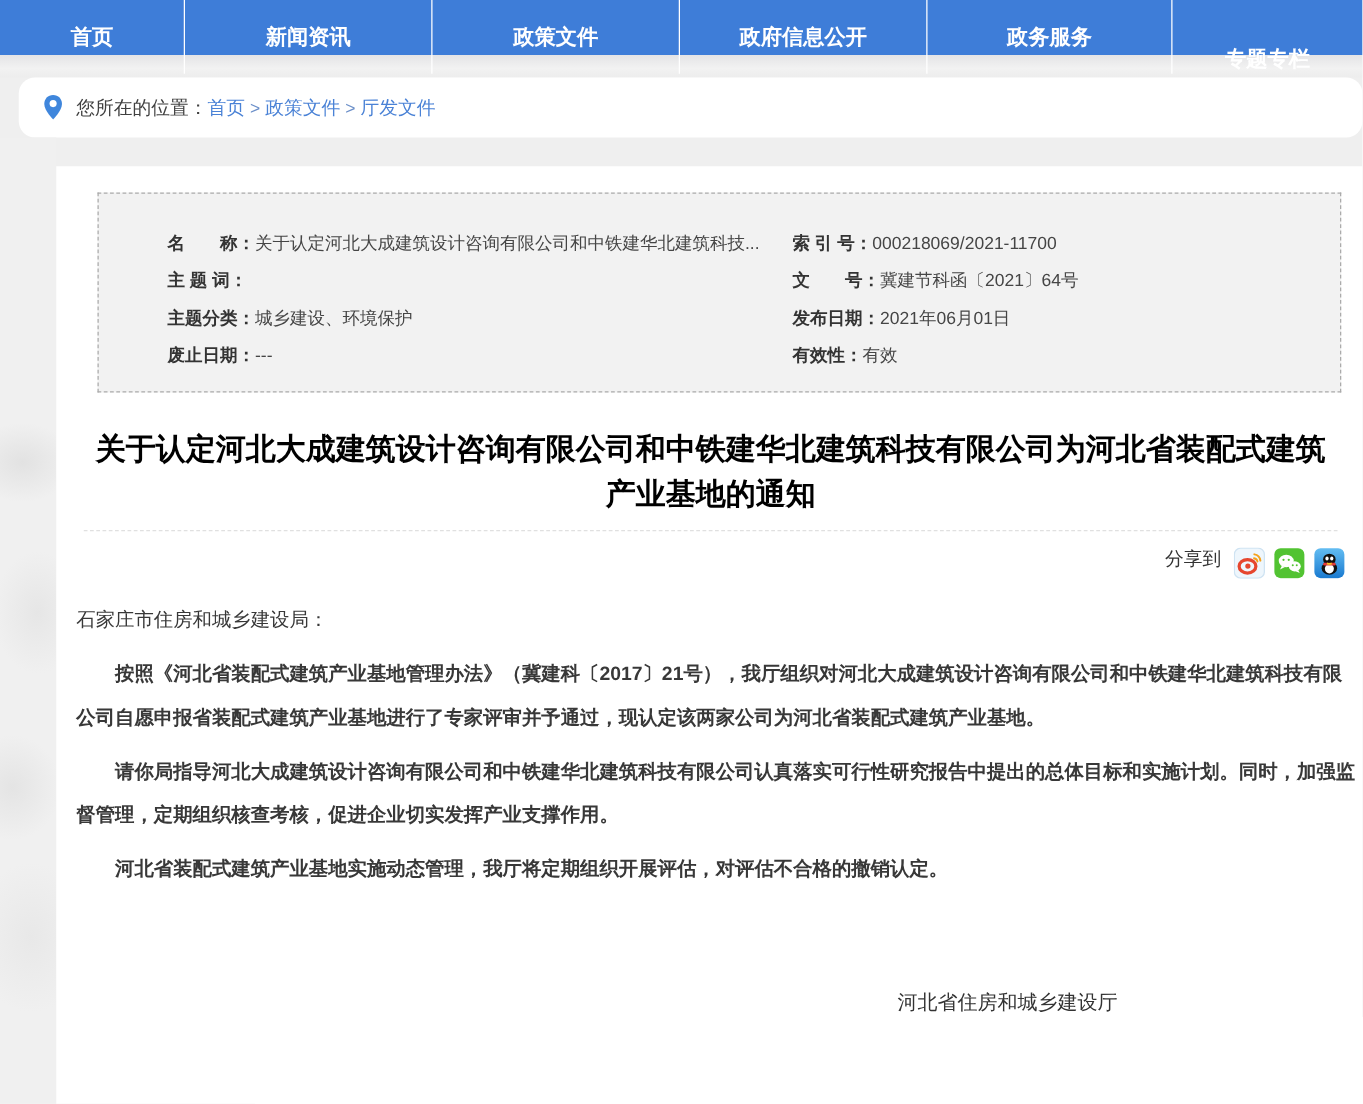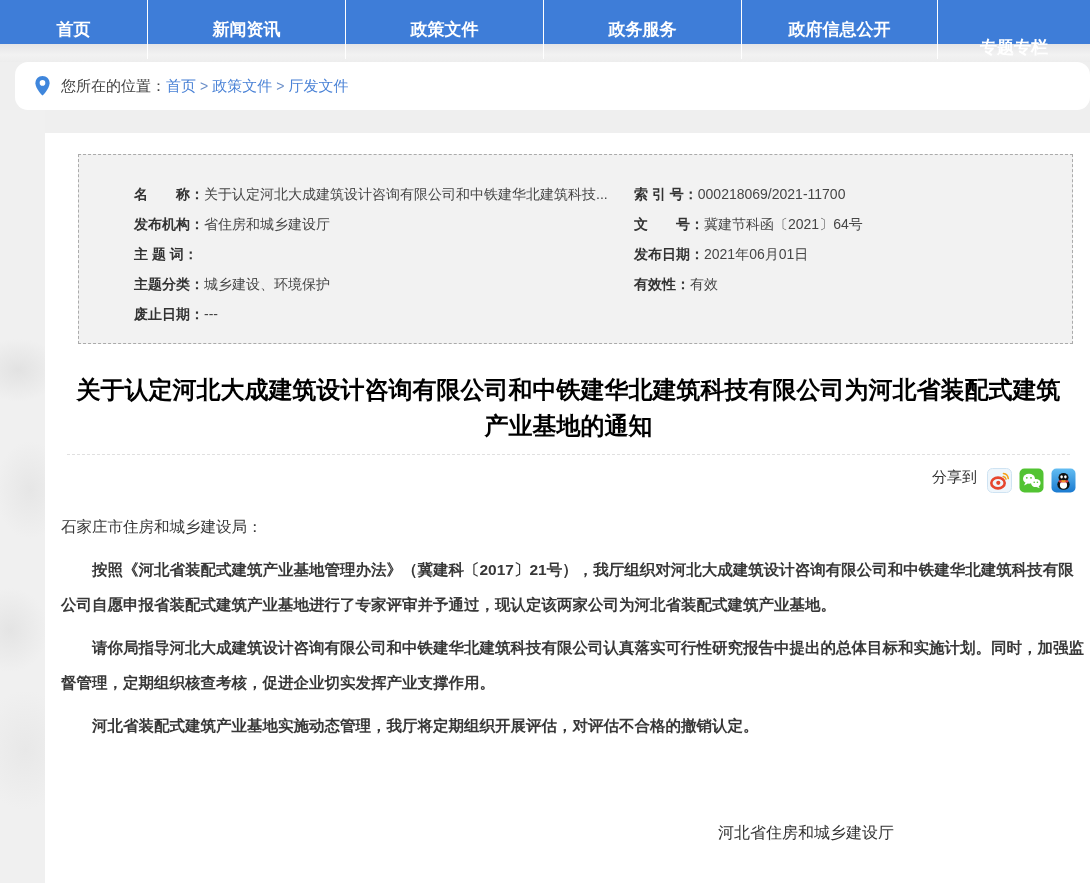--- a/index.html
+++ b/index.html
@@ -121,22 +121,22 @@
     line-height:20px;
   }
 </style>
 </head>
 <body>
 
 <nav class="topnav">
   <div class="nav-item">首页</div>
   <div class="nav-item">新闻资讯</div>
   <div class="nav-item">政策文件</div>
+  <div class="nav-item">政府信息公开</div>
   <div class="nav-item">政务服务</div>
-  <div class="nav-item">政府信息公开</div>
   <div class="nav-item">专题专栏</div>
 </nav>
 
 <div class="nav-strip"></div>
 
 <div class="breadcrumb-bar">
   <svg class="pin" viewBox="0 0 24 30">
     <path d="M12 1 C6 1 2 5.5 2 11 c0 7.5 10 17.5 10 17.5 S22 18.5 22 11 C22 5.5 18 1 12 1 z" fill="#3f86dc"></path>
     <circle cx="12" cy="10.6" r="4" fill="#fff"></circle>
   </svg>
@@ -149,23 +149,20 @@
 </div>
 
 <div class="watermark"></div>
 
 <main class="card">
 
   <section class="meta-box">
     <div class="meta-col left">
       <div class="meta-row">
         <span class="meta-label">名　　称：</span><span class="meta-value">关于认定河北大成建筑设计咨询有限公司和中铁建华北建筑科技...</span>
-      </div>
-      <div class="meta-row">
-        <span class="meta-label">发布机构：</span><span class="meta-value">省住房和城乡建设厅</span>
       </div>
       <div class="meta-row">
         <span class="meta-label">主 题 词：</span><span class="meta-value"></span>
       </div>
       <div class="meta-row">
         <span class="meta-label">主题分类：</span><span class="meta-value">城乡建设、环境保护</span>
       </div>
       <div class="meta-row">
         <span class="meta-label">废止日期：</span><span class="meta-value">---</span>
       </div>

